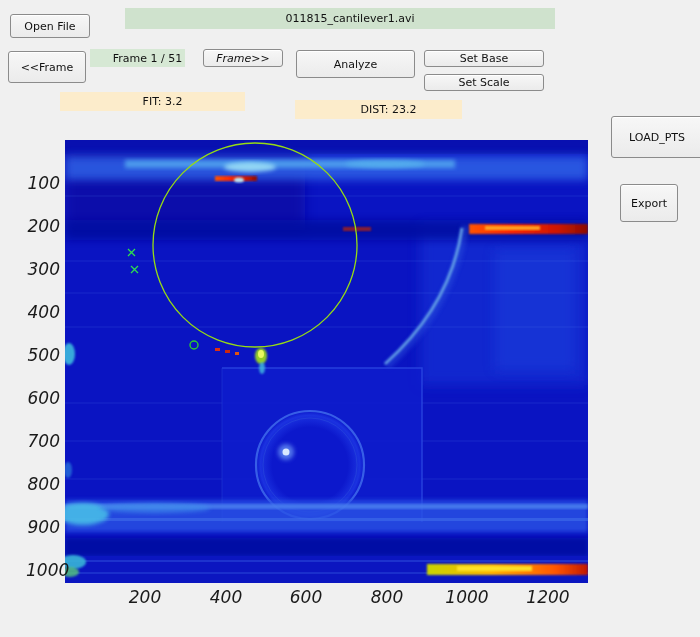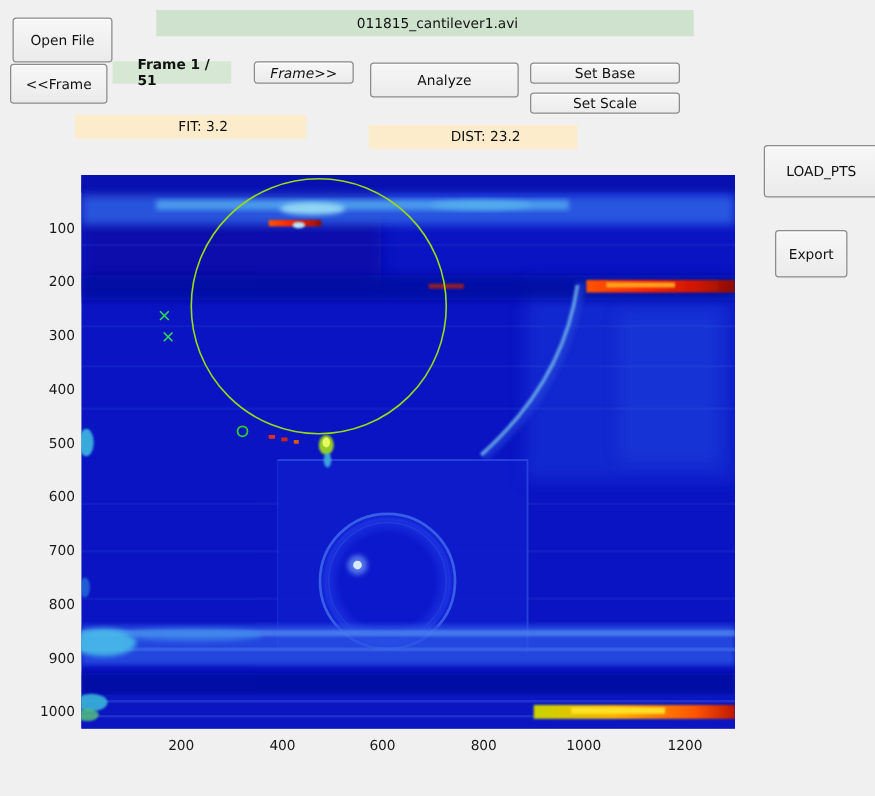--- a/index.html
+++ b/index.html
@@ -30,39 +30,40 @@
     font-size: 11px;
     color: #111;
     padding-left: 20px;
   }
   .field-green  { background: #cfe2cd; }
   .field-green2 { background: #d6e8d4; }
   .field-orange { background: #fceccb; }
   .plot-img { position: absolute; left: 65px; top: 140px; width: 523px; height: 443px; }
   .tick {
     position: absolute;
-    font-size: 11px;
+    font-size: 17px;
     color: #1a1a1a;
     line-height: 14px;
+    font-style: italic;
   }
   .ytick { width: 34px; text-align: right; left: 26px; }
   .xtick { width: 44px; text-align: center; top: 590px; }
 </style>
 </head>
 <body>
 
 <div class="window">
 
-  <button class="btn" style="left:10px; top:14px; width:80px; height:36px;">Open File</button>
+  <button class="btn" style="left:10px; top:14px; width:80px; height:24px;">Open File</button>
 
   <div class="field field-green" style="left:125px; top:8px; width:430px; height:21px;">011815_cantilever1.avi</div>
 
   <button class="btn" style="left:8px; top:51px; width:78px; height:32px;">&lt;&lt;Frame</button>
 
-  <div class="field field-green2" style="left:90px; top:49px; width:95px; height:18px;font-weight:bold;">Frame 1 / 51</div>
+  <div class="field field-green2" style="left:90px; top:49px; width:95px; height:18px;">Frame 1 / 51</div>
 
   <button class="btn" style="left:203px; top:49px; width:80px; height:18px;font-style:italic;">Frame&gt;&gt;</button>
 
   <button class="btn" style="left:296px; top:50px; width:119px; height:28px;">Analyze</button>
 
   <button class="btn" style="left:424px; top:50px; width:120px; height:17px;">Set Base</button>
 
   <button class="btn" style="left:424px; top:74px; width:120px; height:17px;">Set Scale</button>
 
   <div class="field field-orange" style="left:60px; top:92px; width:185px; height:19px;">FIT: 3.2</div>

